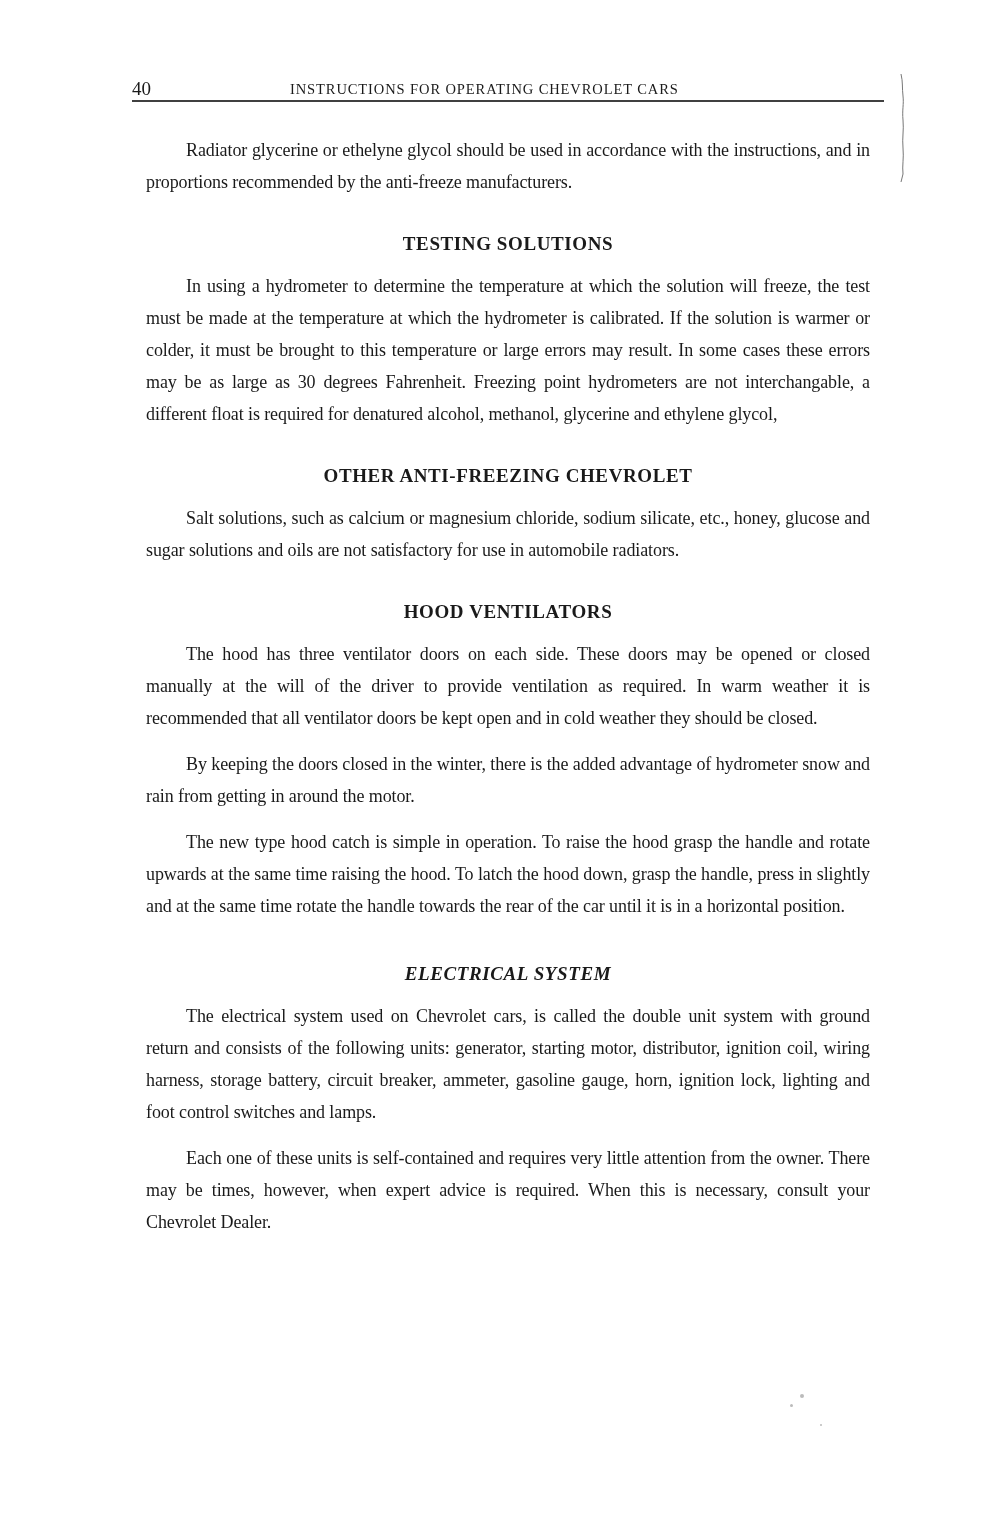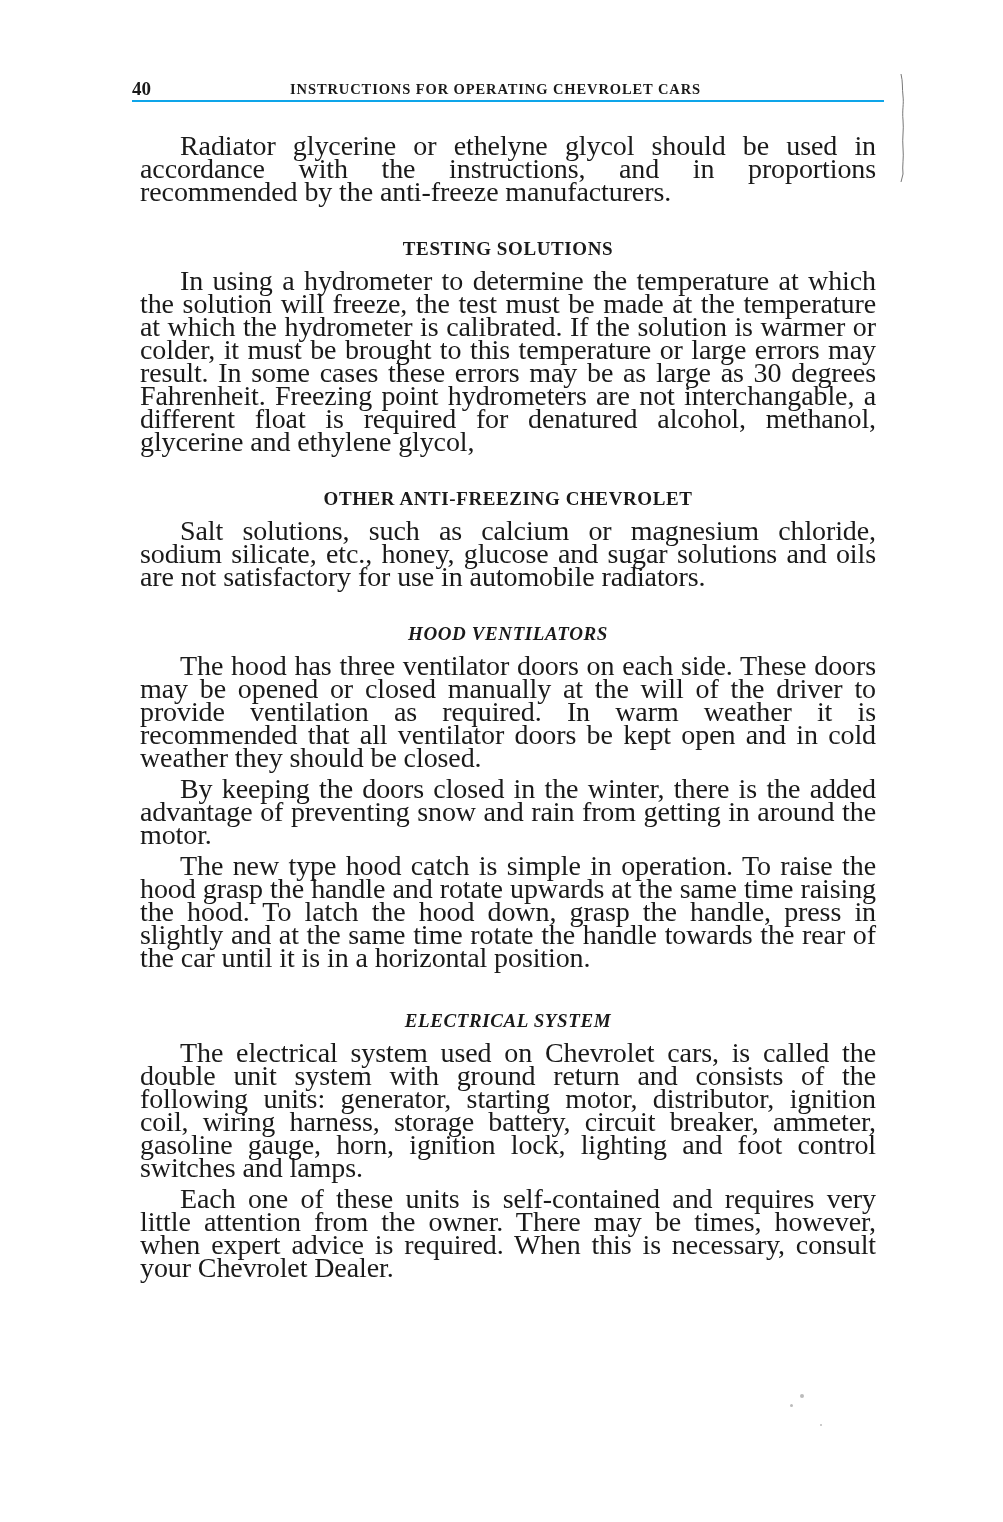--- a/index.html
+++ b/index.html
@@ -14,58 +14,57 @@
     }
     .page {
       position: absolute;
       left: 132px;
       top: 76px;
       width: 752px;
     }
     .running-head {
       position: relative;
       height: 24px;
-      border-bottom: 2px solid #0ea5e9;
+      border-bottom: 2px solid #404040;
       font-size: 15px;
       letter-spacing: 0.6px;
-      font-weight: bold;
     }
     .page-number {
       position: absolute;
       left: 0;
       top: 2px;
       font-size: 19px;
       letter-spacing: 0;
     }
     .running-title {
       position: absolute;
       left: 158px;
       top: 5px;
       font-size: 14.5px;
       letter-spacing: 0.9px;
     }
     .para {
-      margin: 8px;
-      font-size: 28px;
-      line-height: 23px;
+      margin: 14px;
+      font-size: 18px;
+      line-height: 32px;
       text-align: justify;
       text-indent: 40px;
       letter-spacing: -0.1px;
     }
     .para.first { margin-top: 32px; }
     .heading {
       text-align: center;
       font-size: 19px;
       letter-spacing: 0.6px;
       margin: 8px;
       line-height: 24px;
     }
     .h-testing { margin-top: 34px; margin-bottom: 4px; }
     .h-other { margin-top: 34px; margin-bottom: 4px; }
-    .h-hood { margin-top: 34px; margin-bottom: 4px; font-style: italic; }
+    .h-hood { margin-top: 34px; margin-bottom: 4px; }
     .h-elec { margin-top: 40px; margin-bottom: 4px; font-style: italic; }
     .para + .para { margin-top: 3px; }
     .bracket {
       position: absolute;
       left: 899px;
       top: 74px;
       width: 10px;
       height: 110px;
     }
     .speck {
@@ -93,19 +92,19 @@
   <p class="para first">Radiator glycerine or ethelyne glycol should be used in accordance with the instructions, and in proportions recommended by the anti-freeze manufacturers.</p>
 
   <h2 class="heading h-testing">TESTING SOLUTIONS</h2>
   <p class="para">In using a hydrometer to determine the temperature at which the solution will freeze, the test must be made at the temperature at which the hydrometer is calibrated.  If the solution is warmer or colder, it must be brought to this temperature or large errors may result.  In some cases these errors may be as large as 30 degrees Fahrenheit. Freezing point hydrometers are not interchangable, a different float is required for denatured alcohol, methanol, glycerine and ethylene glycol,</p>
 
   <h2 class="heading h-other">OTHER ANTI-FREEZING CHEVROLET</h2>
   <p class="para">Salt solutions, such as calcium or magnesium chloride, sodium silicate, etc., honey, glucose and sugar solutions and oils are not satisfactory for use in automobile radiators.</p>
 
   <h2 class="heading h-hood">HOOD VENTILATORS</h2>
   <p class="para">The hood has three ventilator doors on each side.  These doors may be opened or closed manually at the will of the driver to provide ventilation as required.  In warm weather it is recommended that all ventilator doors be kept open and in cold weather they should be closed.</p>
-  <p class="para">By keeping the doors closed in the winter, there is the added advantage of preventing snow and rain from getting in around the motor.</p>
+  <p class="para">By keeping the doors closed in the winter, there is the added advantage of hydrometer snow and rain from getting in around the motor.</p>
   <p class="para">The new type hood catch is simple in operation.  To raise the hood grasp the handle and rotate upwards at the same time raising the hood.  To latch the hood down, grasp the handle, press in slightly and at the same time rotate the handle towards the rear of the car until it is in a horizontal position.</p>
 
   <h2 class="heading h-elec">ELECTRICAL SYSTEM</h2>
   <p class="para">The electrical system used on Chevrolet cars, is called the double unit system with ground return and consists of the following units: generator, starting motor, distributor, ignition coil, wiring harness, storage battery, circuit breaker, ammeter, gasoline gauge, horn, ignition lock, lighting and foot control switches and lamps.</p>
   <p class="para">Each one of these units is self-contained and requires very little attention from the owner.  There may be times, however, when expert advice is required.  When this is necessary, consult your Chevrolet Dealer.</p>
 </div>
 
 </body></html>

